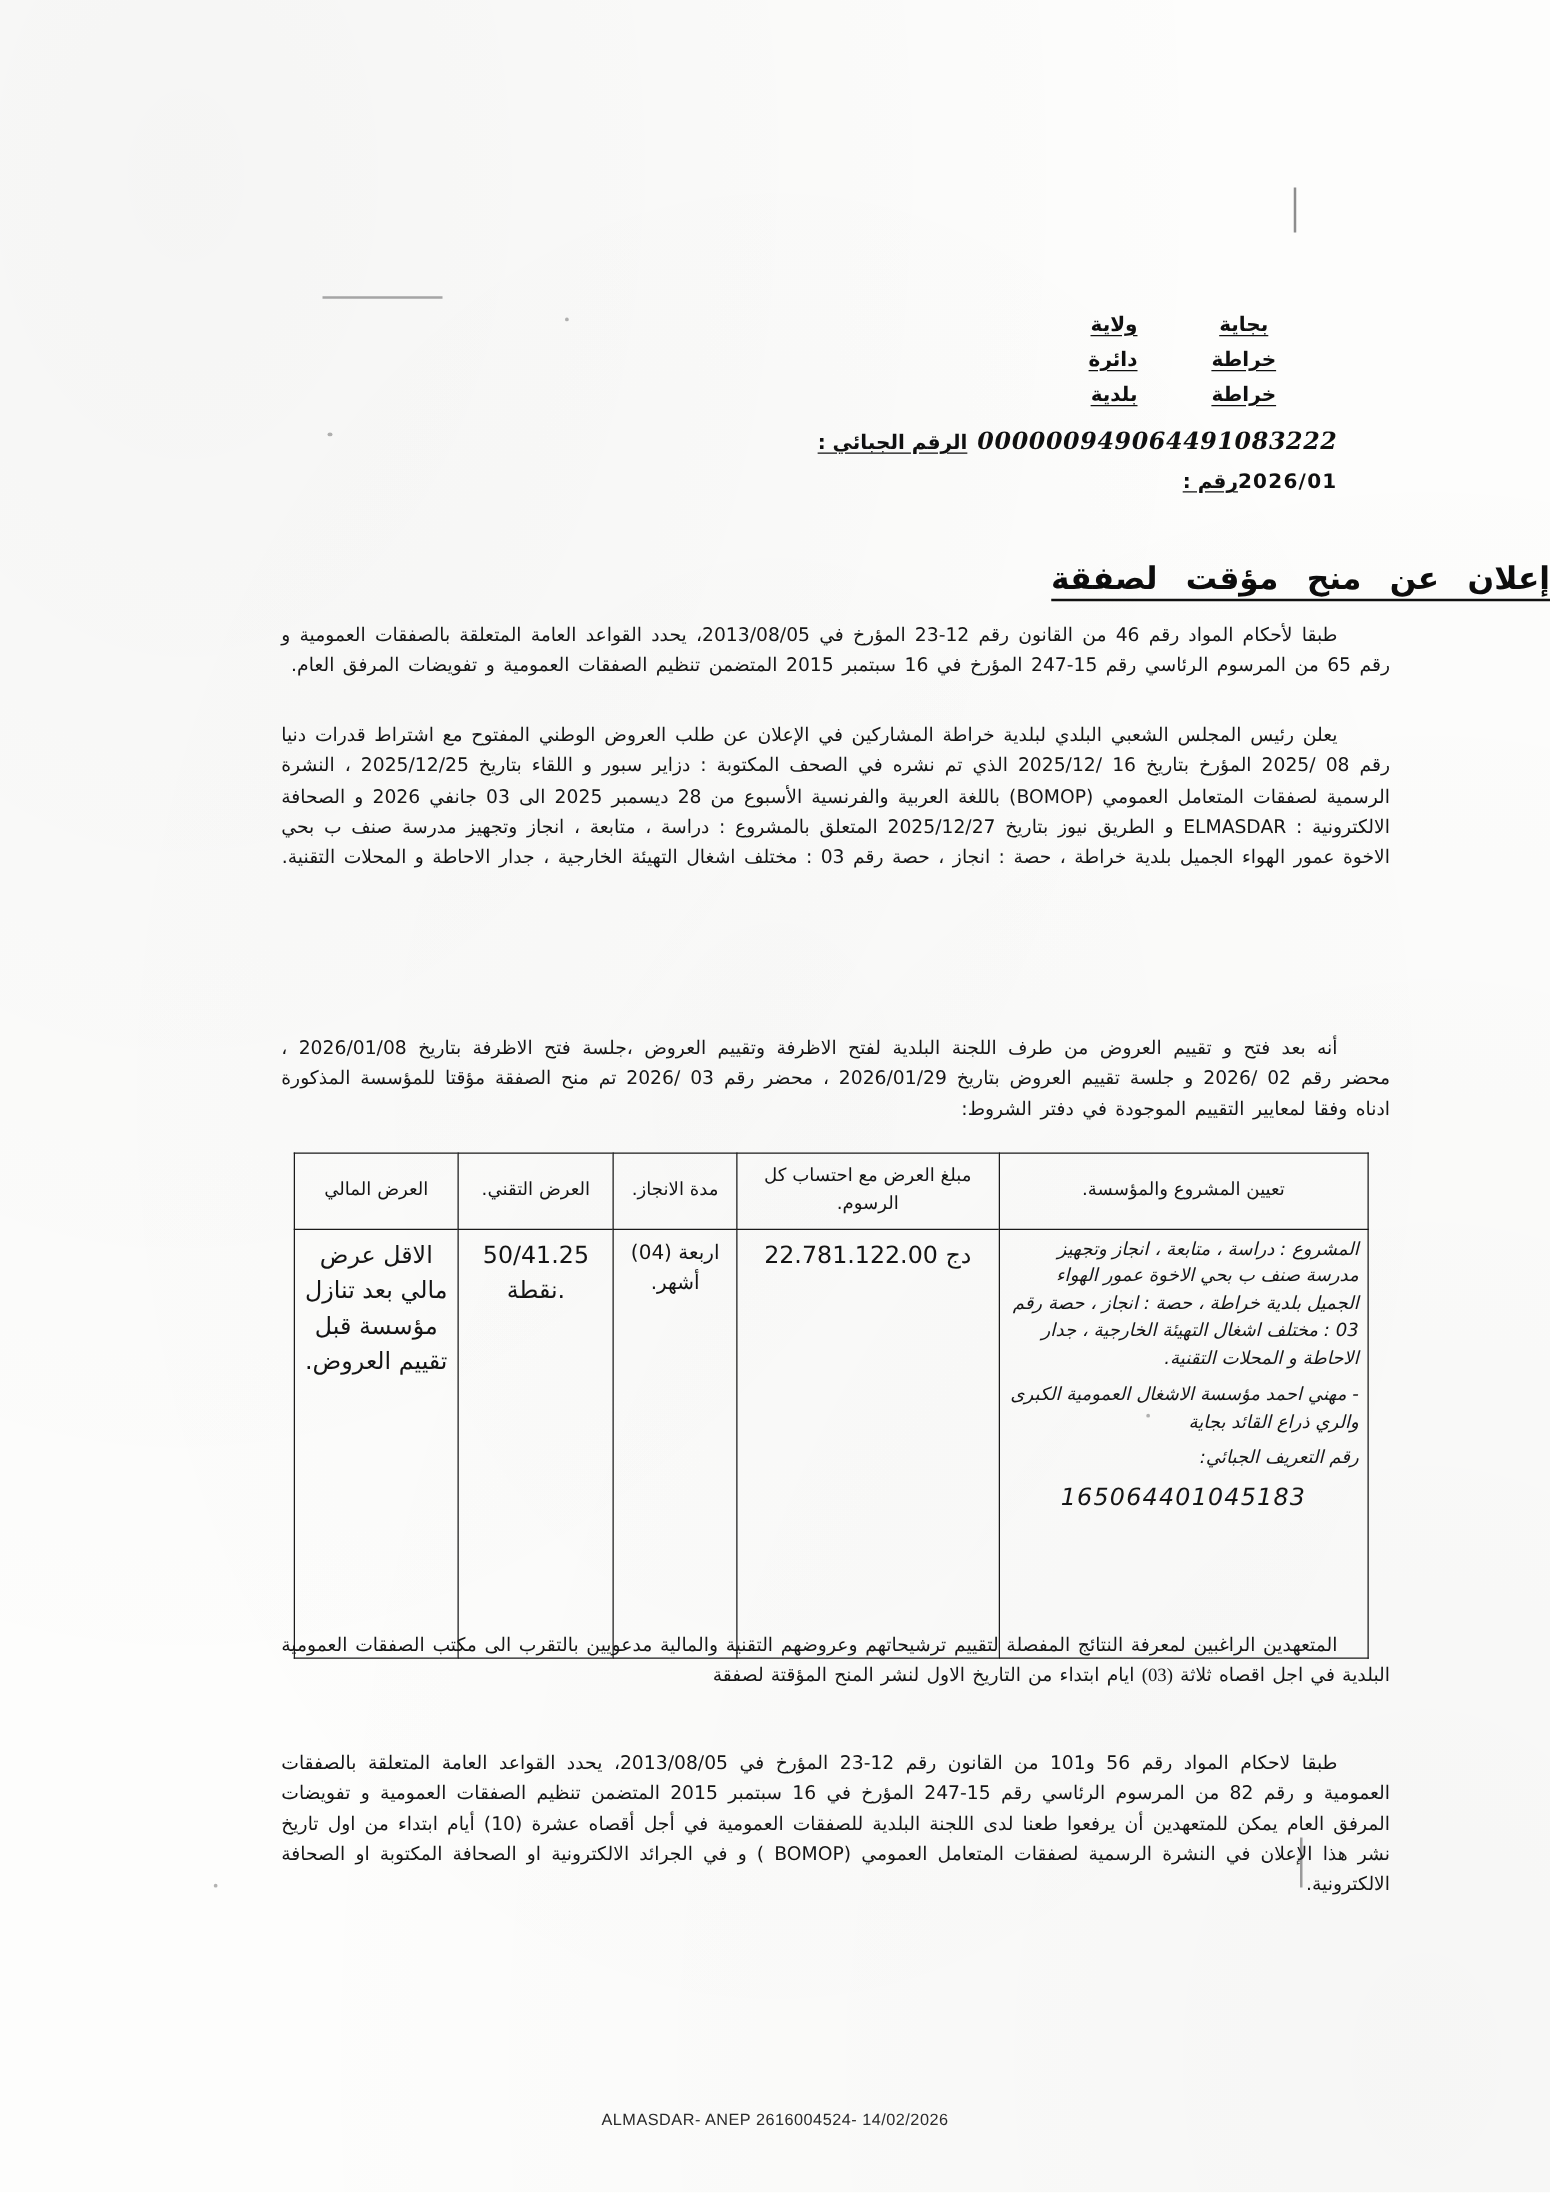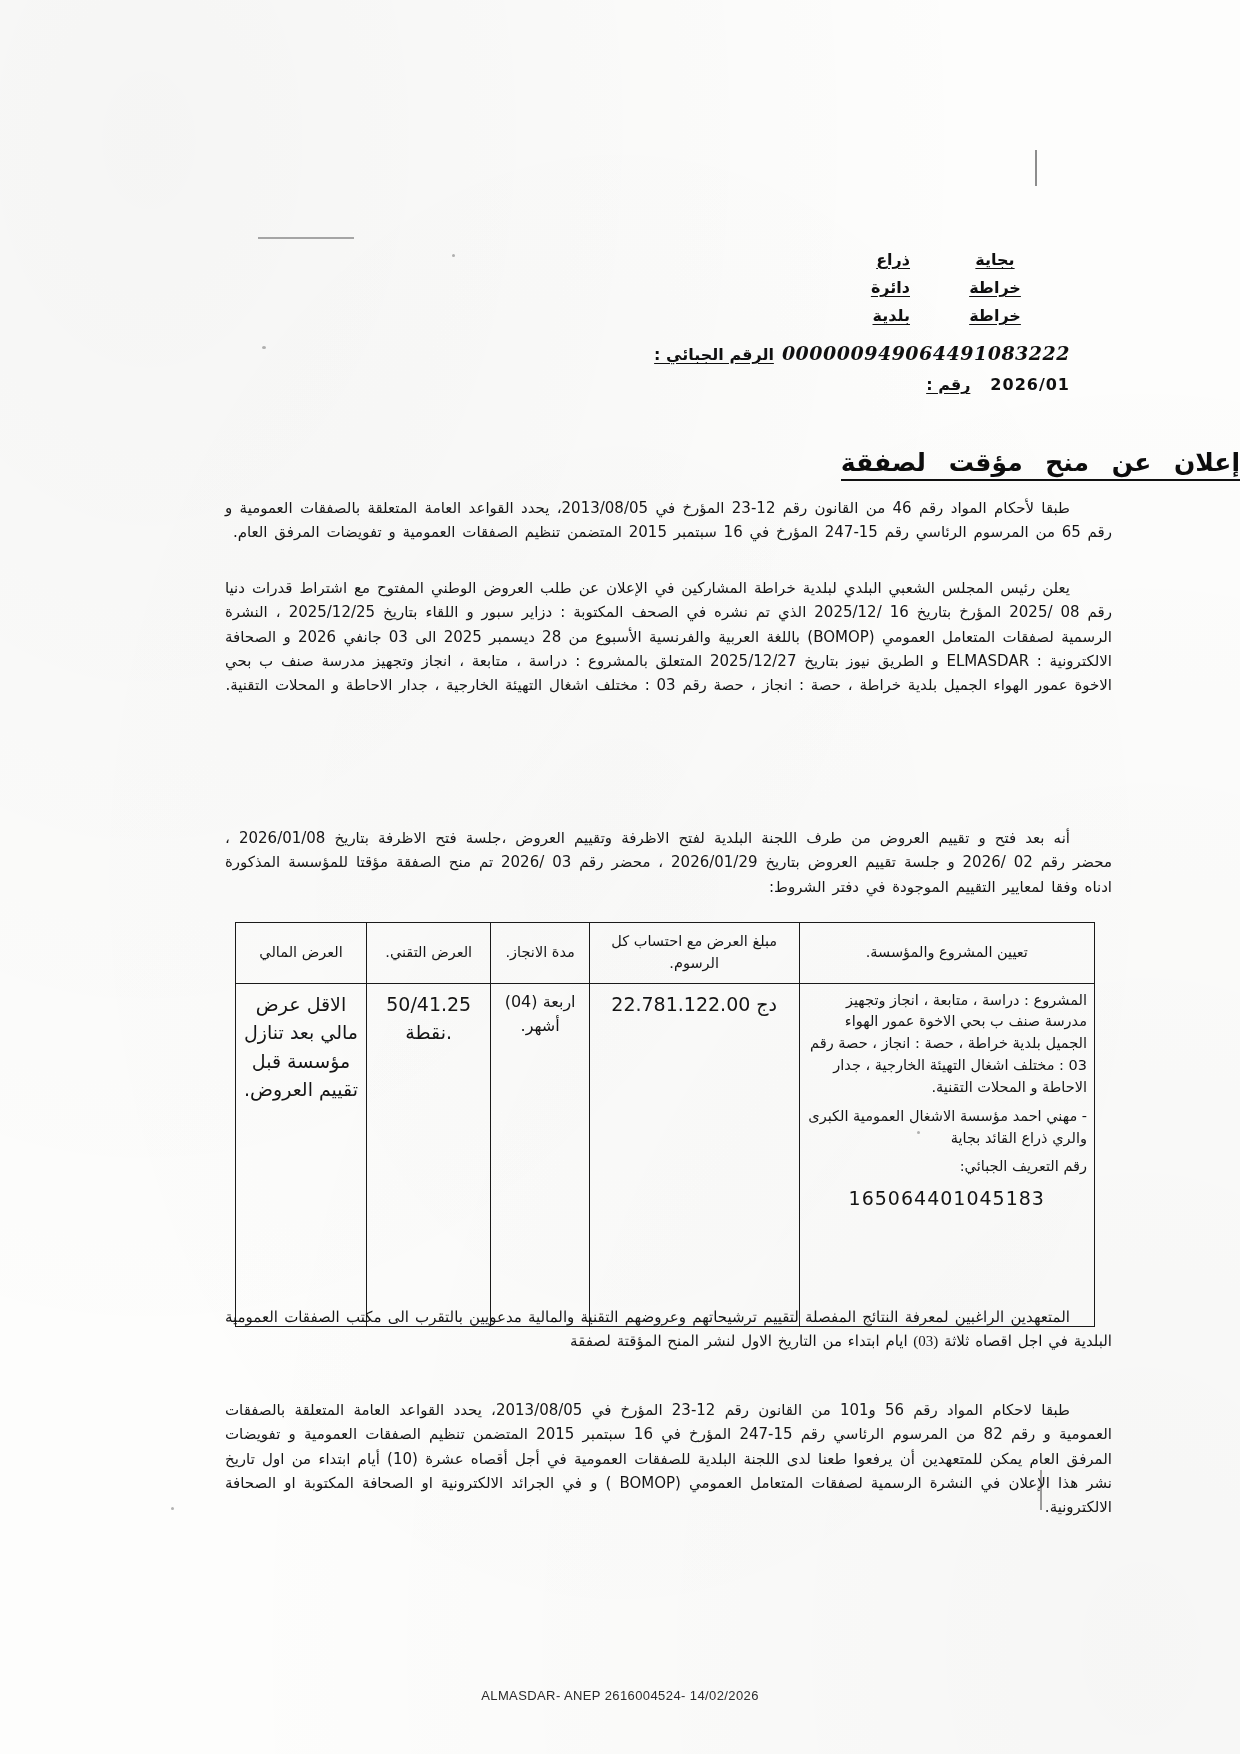--- a/index.html
+++ b/index.html
@@ -136,21 +136,21 @@
     font-weight: 400;
   }
   .tbl th {
     font-weight: 400;
     text-align: center;
     vertical-align: middle;
     font-size: 14.5px;
     padding: 8px 6px;
   }
   .cell-center { text-align: center; }
-  .cell-right  { text-align: right; }
+  .cell-right  { text-align: right; font-style: italic; }
   .num-ltr {
     direction: ltr;
     unicode-bidi: embed;
     display: inline-block;
     letter-spacing: 0.4px;
   }
   .big-nif {
     font-size: 19px;
     letter-spacing: 1px;
     direction: ltr;
@@ -190,40 +190,40 @@
 
     <div class="edge-mark" style="left:1035px; top:150px; width:2px; height:36px; background:#8d8d8d;"></div>
     <div class="edge-mark" style="left:258px; top:237px; width:96px; height:2px; background:#a5a5a5;"></div>
     <div class="edge-mark" style="left:1040px; top:1470px; width:2px; height:40px; background:#9a9a9a;"></div>
     <div class="speck" style="left:452px; top:254px; width:3px; height:3px;"></div>
     <div class="speck" style="left:262px; top:346px; width:4px; height:3px;"></div>
     <div class="speck" style="left:171px; top:1507px; width:3px; height:3px;"></div>
     <div class="speck" style="left:917px; top:1131px; width:3px; height:3px;"></div>
 
     <div class="hdr-row" style="right:170px; top:250px;">
-      <span class="hdr-label">ذراع</span>
+      <span class="hdr-label">ولاية</span>
       <span class="hdr-value">بجاية</span>
     </div>
 
     <div class="hdr-row" style="right:170px; top:278px;">
       <span class="hdr-label">دائرة</span>
       <span class="hdr-value">خراطة</span>
     </div>
 
     <div class="hdr-row" style="right:170px; top:306px;">
       <span class="hdr-label">بلدية</span>
       <span class="hdr-value">خراطة</span>
     </div>
 
     <div class="hdr-row" style="right:170px; top:342px; gap:8px;">
       <span class="hdr-label" style="letter-spacing:2px;">الرقم الجبائي :</span>
       <span class="hdr-num nif-value">000000949064491083222</span>
     </div>
 
-    <div class="hdr-row" style="right:170px; top:375px; gap:20px;">
+    <div class="hdr-row" style="right:170px; top:375px; gap:0;">
       <span class="hdr-label" style="letter-spacing:2px;">رقم :</span>
       <span class="hdr-num" style="font-size:16px;">2026/01</span>
     </div>
 
     <div class="doc-title" style="top:448px;">
       <span>إعلان عن منح مؤقت لصفقة</span>
     </div>
 
     <div class="para indent-first" style="right:128px; left:225px; top:496px;">طبقا لأحكام المواد رقم 46 من القانون رقم 12-23 المؤرخ في 2013/08/05، يحدد القواعد العامة المتعلقة بالصفقات العمومية و رقم 65 من المرسوم الرئاسي رقم 15-247 المؤرخ في 16 سبتمبر 2015 المتضمن تنظيم الصفقات العمومية و تفويضات المرفق العام.</div>
 

